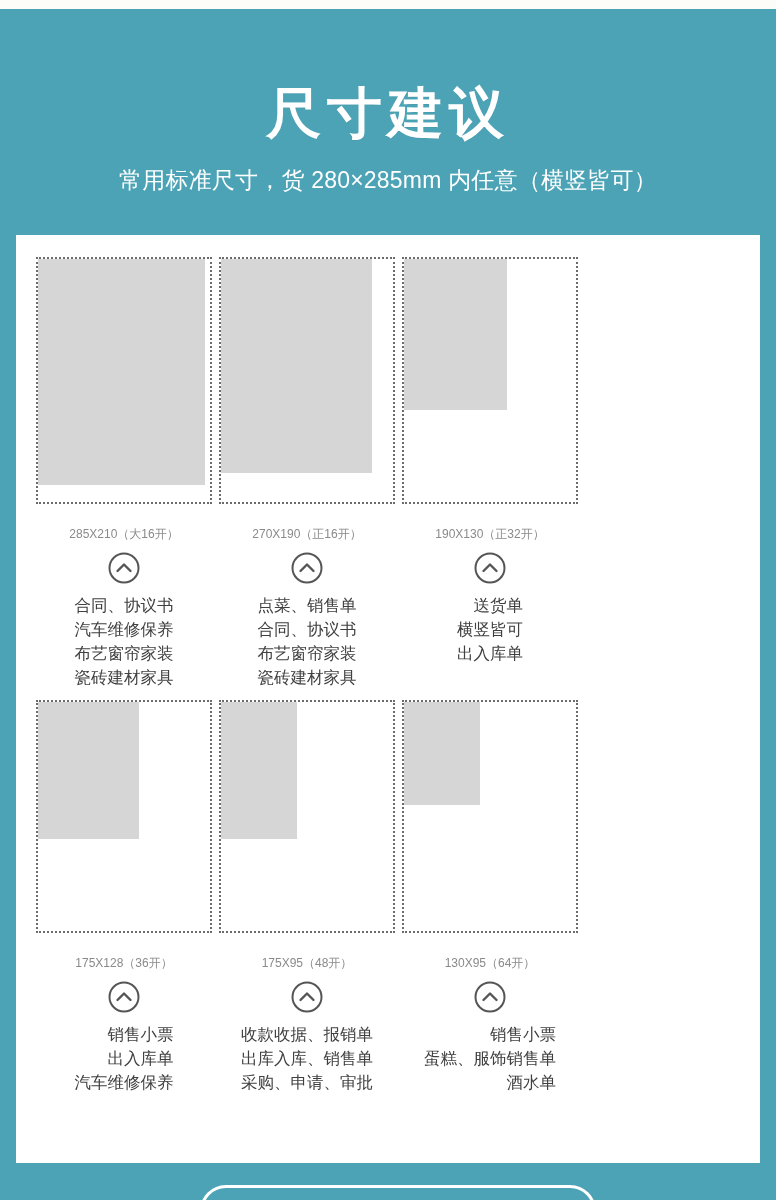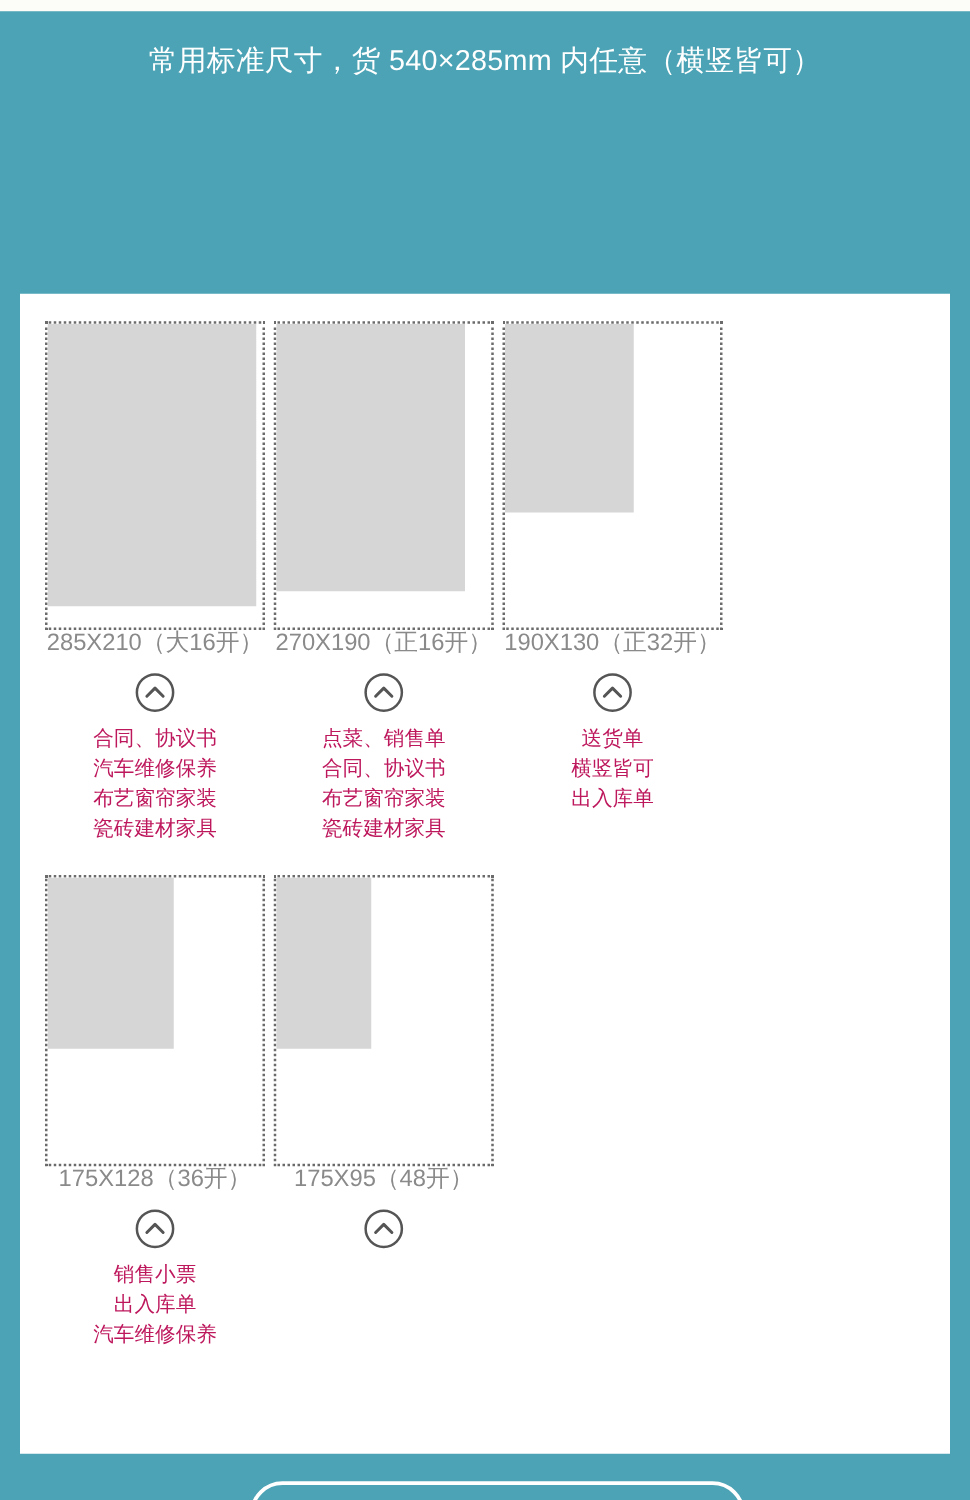--- a/index.html
+++ b/index.html
@@ -95,42 +95,42 @@
   .row-2 .frame { height: 233px; }
 
   .paper {
     position: absolute;
     left: 0;
     top: 0;
     background: #d6d6d6;
   }
 
   .cell-caption {
-    margin-top: 0;
+    margin-top: 23px;
     color: #8a8a8a;
-    font-size: 19px;
+    font-size: 12px;
     line-height: 1.2;
     white-space: nowrap;
     text-align: center;
   }
 
   .chevron-icon {
     margin-top: 10px;
     width: 34px;
     height: 34px;
     display: block;
   }
   .chevron-icon svg { display: block; }
 
   .cell-items {
     margin-top: 9px;
-    color: #be185d;
+    color: #404040;
     font-size: 16.5px;
     line-height: 1.45;
-    text-align: center;
+    text-align: right;
     white-space: nowrap;
   }
   .cell-items .item-line { display: block; }
 
   
   .bottom-button {
     position: absolute;
     left: 200px;
     top: 1185px;
     width: 396px;
@@ -142,21 +142,22 @@
   }
 </style>
 </head>
 <body>
 
 <div class="page">
 
   <div class="top-strip"></div>
 
   <div class="header">
-    <p class="header-subtitle">常用标准尺寸，货 540×285mm 内任意（横竖皆可）</p>
+    <h1 class="header-title">尺寸建议</h1>
+    <p class="header-subtitle">常用标准尺寸，货 280×285mm 内任意（横竖皆可）</p>
   </div>
 
   <div class="card">
     <div class="grid-row row-1">
         <div class="size-cell">
           <div class="frame">
             <div class="paper" style="width: 97%; height: 93%;"></div>
           </div>
           <div class="cell-caption">285X210（大16开）</div>
           <span class="chevron-icon">
@@ -230,19 +231,41 @@
           <div class="frame">
             <div class="paper" style="width: 44%; height: 60%;"></div>
           </div>
           <div class="cell-caption">175X95（48开）</div>
           <span class="chevron-icon">
             <svg width="34" height="34" viewBox="0 0 34 34">
               <circle cx="17" cy="17" r="14.5" fill="none" stroke="#555555" stroke-width="2"></circle>
               <polyline points="10.5,20 17,13.5 23.5,20" fill="none" stroke="#555555" stroke-width="2.4" stroke-linecap="round" stroke-linejoin="round"></polyline>
             </svg>
           </span>
+          <div class="cell-items">
+            <span class="item-line">收款收据、报销单</span>
+            <span class="item-line">出库入库、销售单</span>
+            <span class="item-line">采购、申请、审批</span>
+          </div>
+        </div>
+        <div class="size-cell">
+          <div class="frame">
+            <div class="paper" style="width: 44%; height: 45%;"></div>
+          </div>
+          <div class="cell-caption">130X95（64开）</div>
+          <span class="chevron-icon">
+            <svg width="34" height="34" viewBox="0 0 34 34">
+              <circle cx="17" cy="17" r="14.5" fill="none" stroke="#555555" stroke-width="2"></circle>
+              <polyline points="10.5,20 17,13.5 23.5,20" fill="none" stroke="#555555" stroke-width="2.4" stroke-linecap="round" stroke-linejoin="round"></polyline>
+            </svg>
+          </span>
+          <div class="cell-items">
+            <span class="item-line">销售小票</span>
+            <span class="item-line">蛋糕、服饰销售单</span>
+            <span class="item-line">酒水单</span>
+          </div>
         </div>
       </div>
   </div>
 
   <div class="bottom-button"></div>
 
 </div>
 
 </body></html>

